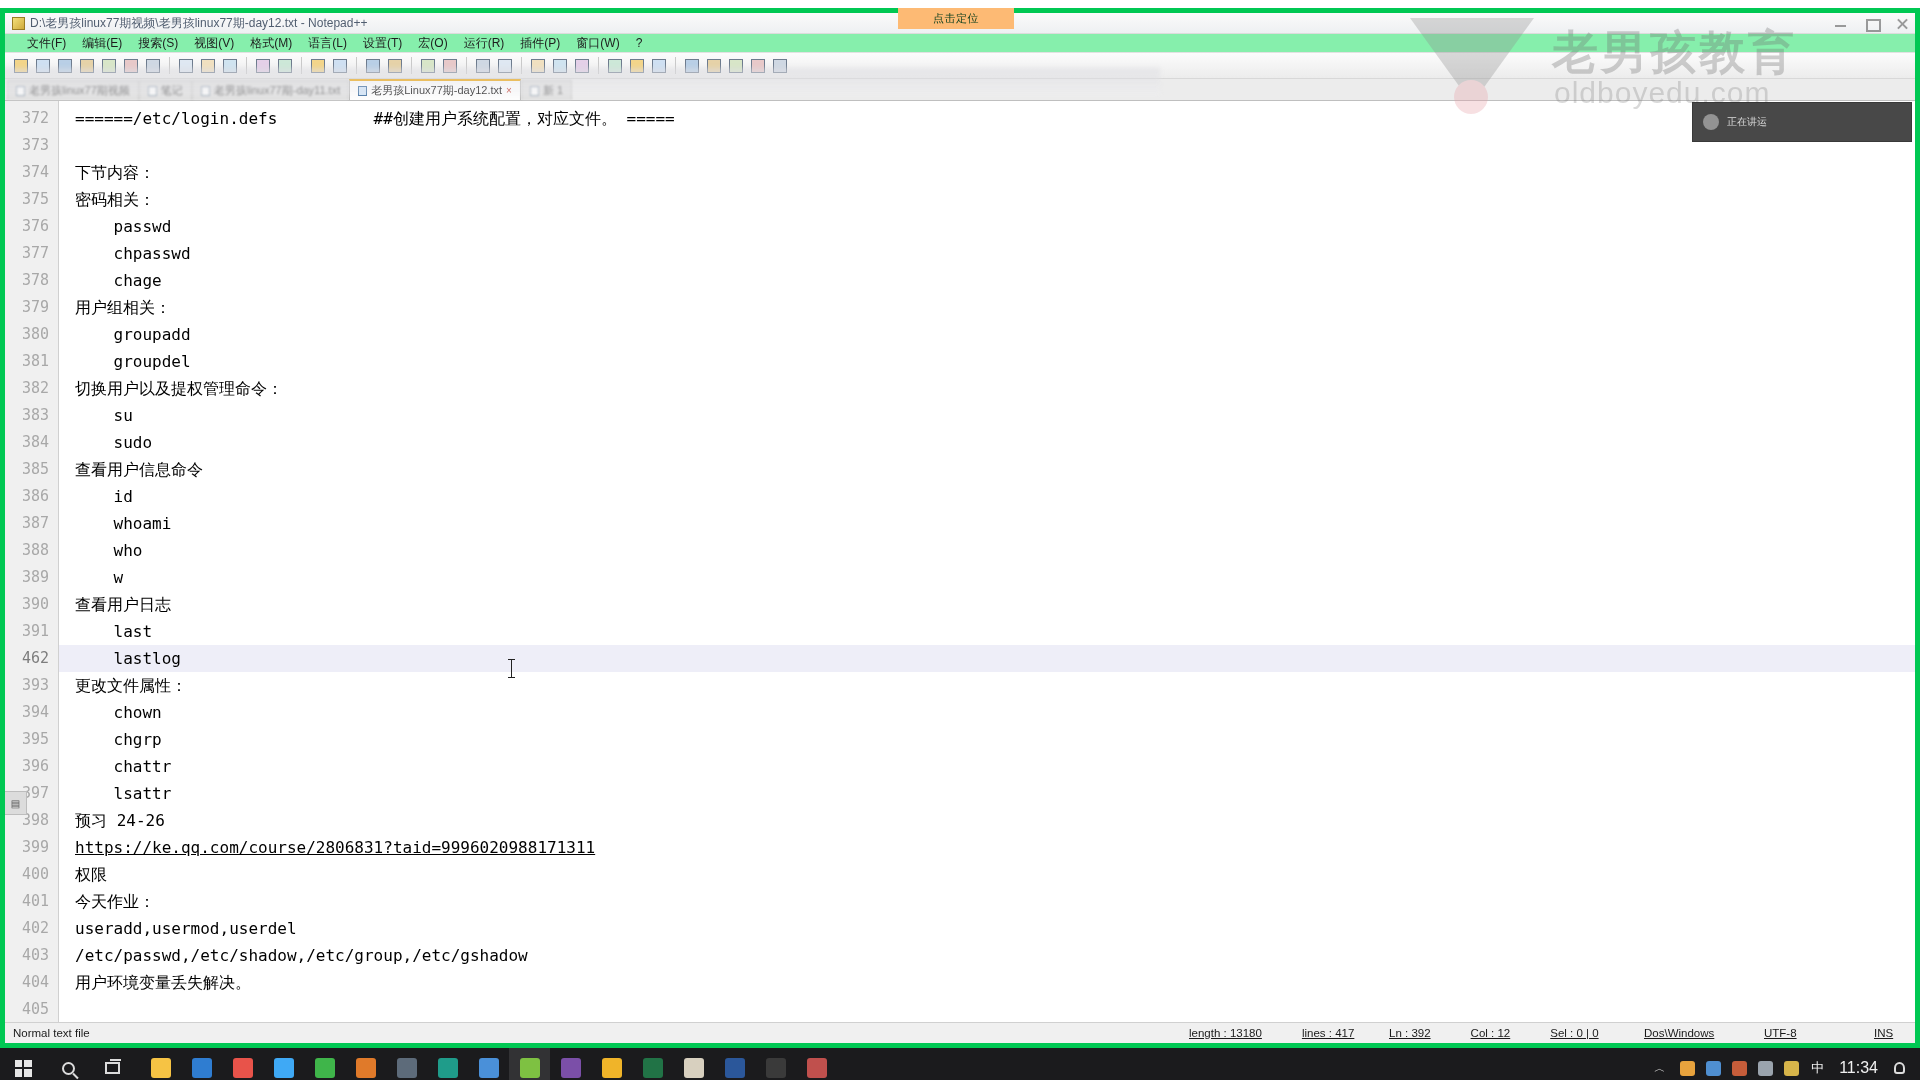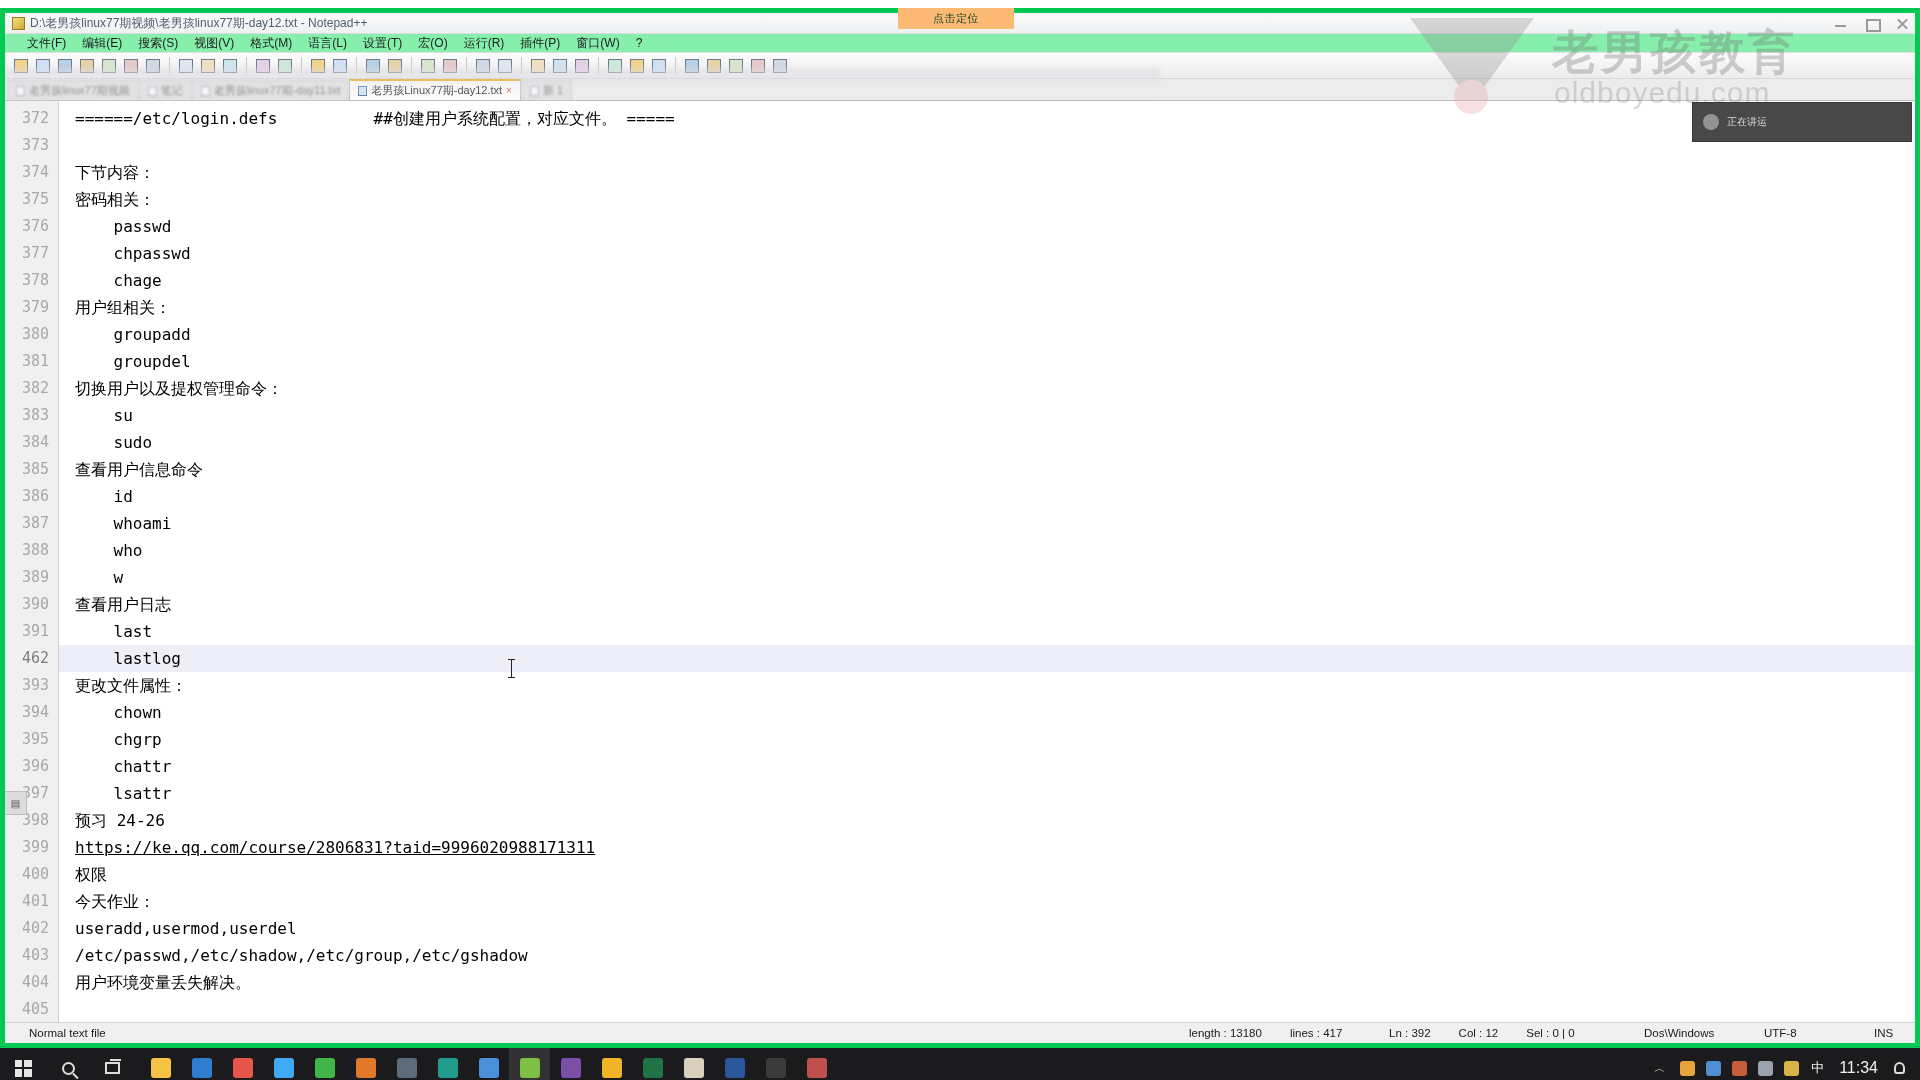--- a/index.html
+++ b/index.html
@@ -246,22 +246,22 @@
 
   
   .statusbar {
     height: 21px; flex: none;
     background: #f0f0f0;
     border-top: 1px solid #d0d0d0;
     display: flex; align-items: center;
     font-size: 11.5px; color: #1a1a1a;
     position: relative;
   }
-  .sb-left { padding-left: 24px; }
-  .sb-group { position: absolute; display: flex; gap: 0; }
+  .sb-left { padding-left: 8px; }
+  .sb-group { position: absolute; display: flex; gap: 12px; text-decoration: underline; }
   .sb-cell { padding: 0 14px; white-space: nowrap; }
 
   
   .watermark {
     position: absolute;
     right: 48px; top: 6px;
     width: 470px; height: 108px;
     z-index: 40;
     pointer-events: none;
     opacity: .32;

